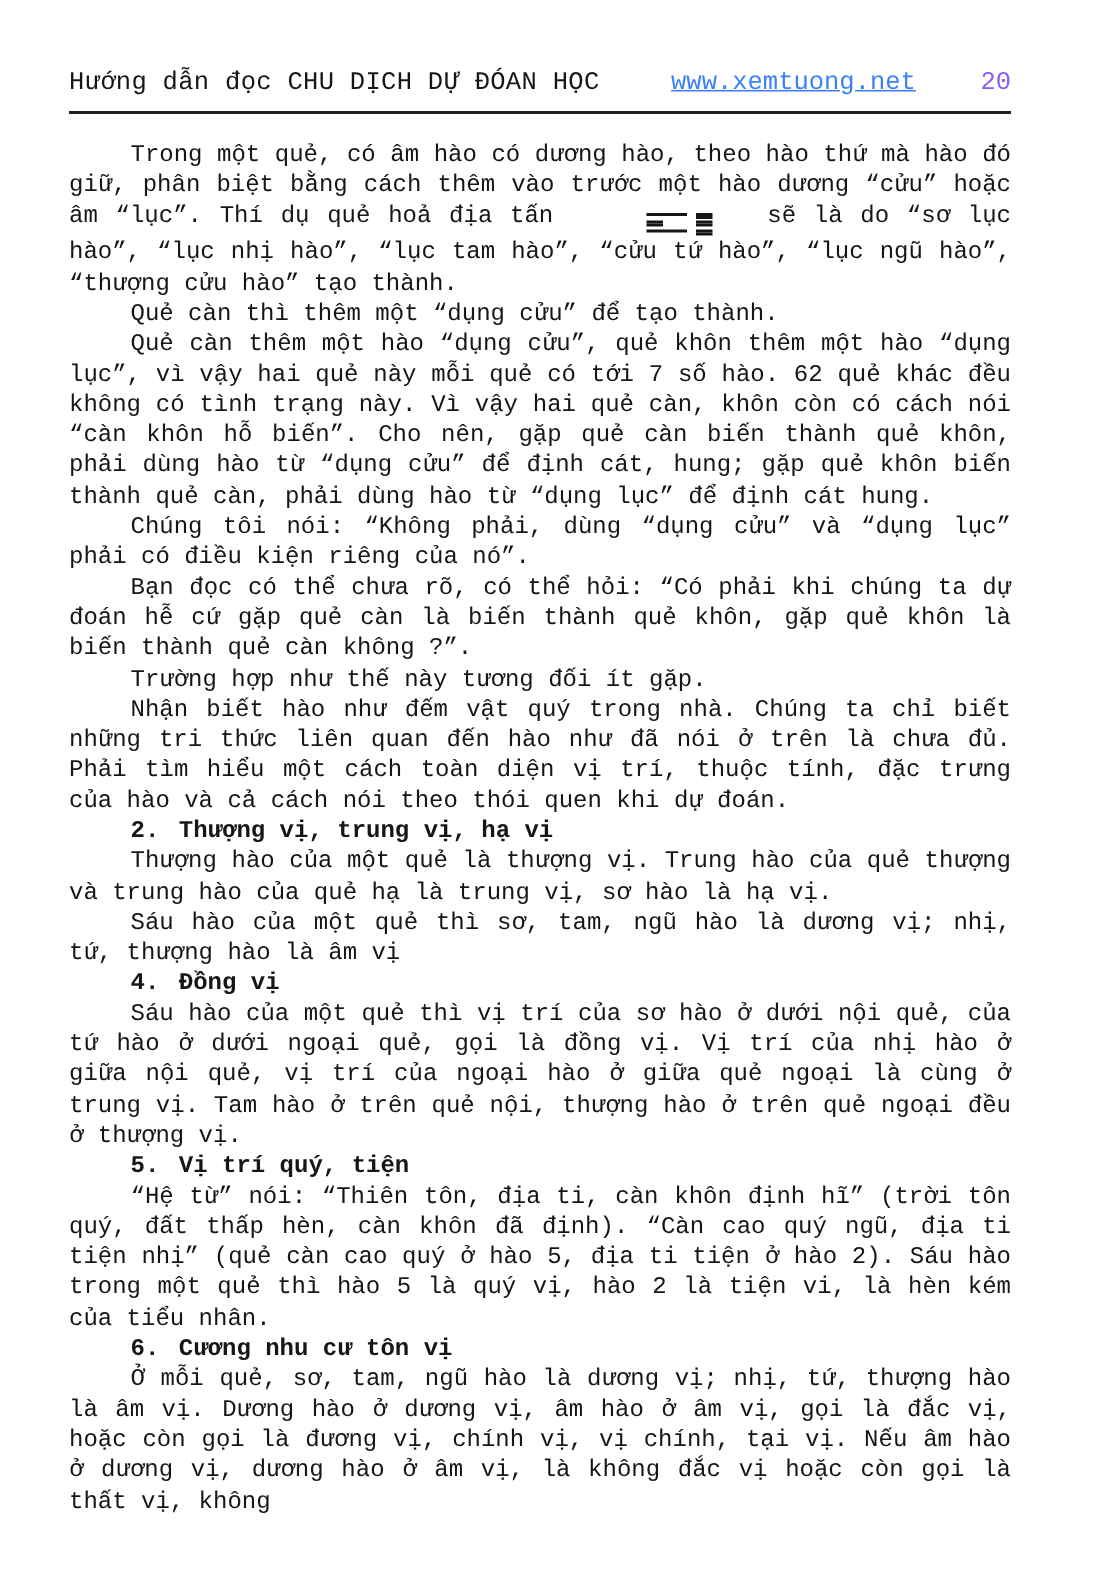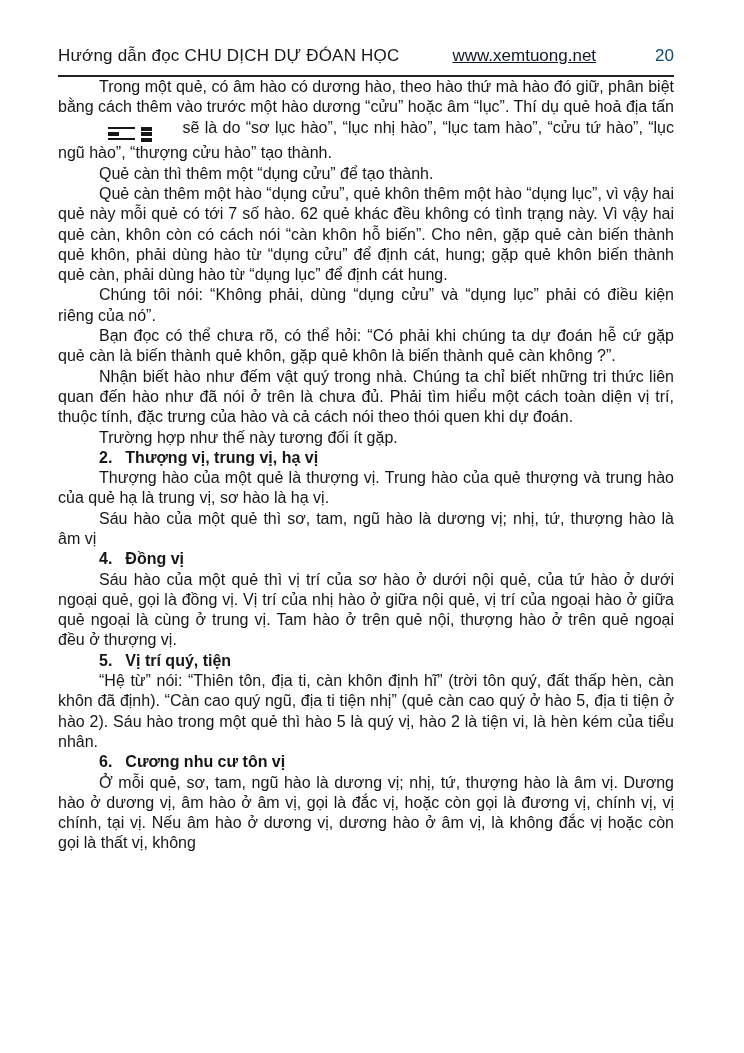--- a/index.html
+++ b/index.html
@@ -1,27 +1,27 @@
 <!DOCTYPE html>
 <html><head>
 <meta charset="utf-8">
 <style>
   html,body{margin:0;padding:0;background:#ffffff;}
   .page{
     width:744px;height:1053px;background:#ffffff;box-sizing:border-box;
-    padding:46px 70px 0 58px;
-    font-family:Liberation Sans, sans-serif;
+    padding:46px 70px 0 46px;
+    font-family:Liberation Mono, monospace;
     color:#161616;overflow:hidden;
   }
   .header{display:flex;align-items:baseline;font-size:17px;white-space:nowrap;}
   .htitle{letter-spacing:.2px;}
-  .hlink{color:#0f172a;text-decoration:underline;margin-left:auto;cursor:pointer;}
-  .hpage{margin-left:59px;color:#0c4a6e;}
+  .hlink{color:#3b82f6;text-decoration:underline;margin-left:auto;cursor:pointer;}
+  .hpage{margin-left:43px;color:#8b5cf6;}
   .rule{border-bottom:2px solid #222;margin-top:9px;}
-  .content{font-size:16px;line-height:20.3px;text-align:justify;}
+  .content{margin-top:17px;font-size:16px;line-height:20.3px;text-align:justify;}
   .content p{margin:0;text-indent:41px;}
   p.heading{font-weight:bold;}
   .hnum{margin-right:13px;}
   
   .hexagram{display:inline-block;vertical-align:-5px;margin:0 6px;line-height:0;}
   .trigram{display:inline-block;vertical-align:middle;width:27px;margin:0 3px;}
   .tline{height:2px;margin:3.5px 0;}
   .tline.solid{background:#161616;}
   .tline.broken{display:flex;justify-content:space-between;background:none;}
   .tline.broken i{display:block;width:11px;height:2px;background:#161616;}
@@ -55,22 +55,22 @@
               <i></i>
               <i></i>
             </span></span></span>
       <span>sẽ là do “sơ lục hào”, “lục nhị hào”, “lục tam hào”, “cửu tứ hào”, “lục ngũ hào”, “thượng cửu hào” tạo thành.</span>
     </p>
     <div>
         <p class="body">Quẻ càn thì thêm một “dụng cửu” để tạo thành.</p>
         <p class="body">Quẻ càn thêm một hào “dụng cửu”, quẻ khôn thêm một hào “dụng lục”, vì vậy hai quẻ này mỗi quẻ có tới 7 số hào. 62 quẻ khác đều không có tình trạng này. Vì vậy hai quẻ càn, khôn còn có cách nói “càn khôn hỗ biến”. Cho nên, gặp quẻ càn biến thành quẻ khôn, phải dùng hào từ “dụng cửu” để định cát, hung; gặp quẻ khôn biến thành quẻ càn, phải dùng hào từ “dụng lục” để định cát hung.</p>
         <p class="body">Chúng tôi nói: “Không phải, dùng “dụng cửu” và “dụng lục” phải có điều kiện riêng của nó”.</p>
         <p class="body">Bạn đọc có thể chưa rõ, có thể hỏi: “Có phải khi chúng ta dự đoán hễ cứ gặp quẻ càn là biến thành quẻ khôn, gặp quẻ khôn là biến thành quẻ càn không ?”.</p>
+        <p class="body">Trường hợp như thế này tương đối ít gặp.</p>
         <p class="body">Nhận biết hào như đếm vật quý trong nhà. Chúng ta chỉ biết những tri thức liên quan đến hào như đã nói ở trên là chưa đủ. Phải tìm hiểu một cách toàn diện vị trí, thuộc tính, đặc trưng của hào và cả cách nói theo thói quen khi dự đoán.</p>
-        <p class="body">Trường hợp như thế này tương đối ít gặp.</p>
         <p class="heading"><span class="hnum">2.</span><span>Thượng vị, trung vị, hạ vị</span></p>
         <p class="body">Thượng hào của một quẻ là thượng vị. Trung hào của quẻ thượng và trung hào của quẻ hạ là trung vị, sơ hào là hạ vị.</p>
         <p class="body">Sáu hào của một quẻ thì sơ, tam, ngũ hào là dương vị; nhị, tứ, thượng hào là âm vị</p>
         <p class="heading"><span class="hnum">4.</span><span>Đồng vị</span></p>
         <p class="body">Sáu hào của một quẻ thì vị trí của sơ hào ở dưới nội quẻ, của tứ hào ở dưới ngoại quẻ, gọi là đồng vị. Vị trí của nhị hào ở giữa nội quẻ, vị trí của ngoại hào ở giữa quẻ ngoại là cùng ở trung vị. Tam hào ở trên quẻ nội, thượng hào ở trên quẻ ngoại đều ở thượng vị.</p>
         <p class="heading"><span class="hnum">5.</span><span>Vị trí quý, tiện</span></p>
         <p class="body">“Hệ từ” nói: “Thiên tôn, địa ti, càn khôn định hĩ” (trời tôn quý, đất thấp hèn, càn khôn đã định). “Càn cao quý ngũ, địa ti tiện nhị” (quẻ càn cao quý ở hào 5, địa ti tiện ở hào 2). Sáu hào trong một quẻ thì hào 5 là quý vị, hào 2 là tiện vi, là hèn kém của tiểu nhân.</p>
         <p class="heading"><span class="hnum">6.</span><span>Cương nhu cư tôn vị</span></p>
         <p class="body">Ở mỗi quẻ, sơ, tam, ngũ hào là dương vị; nhị, tứ, thượng hào là âm vị. Dương hào ở dương vị, âm hào ở âm vị, gọi là đắc vị, hoặc còn gọi là đương vị, chính vị, vị chính, tại vị. Nếu âm hào ở dương vị, dương hào ở âm vị, là không đắc vị hoặc còn gọi là thất vị, không</p>
       </div>

